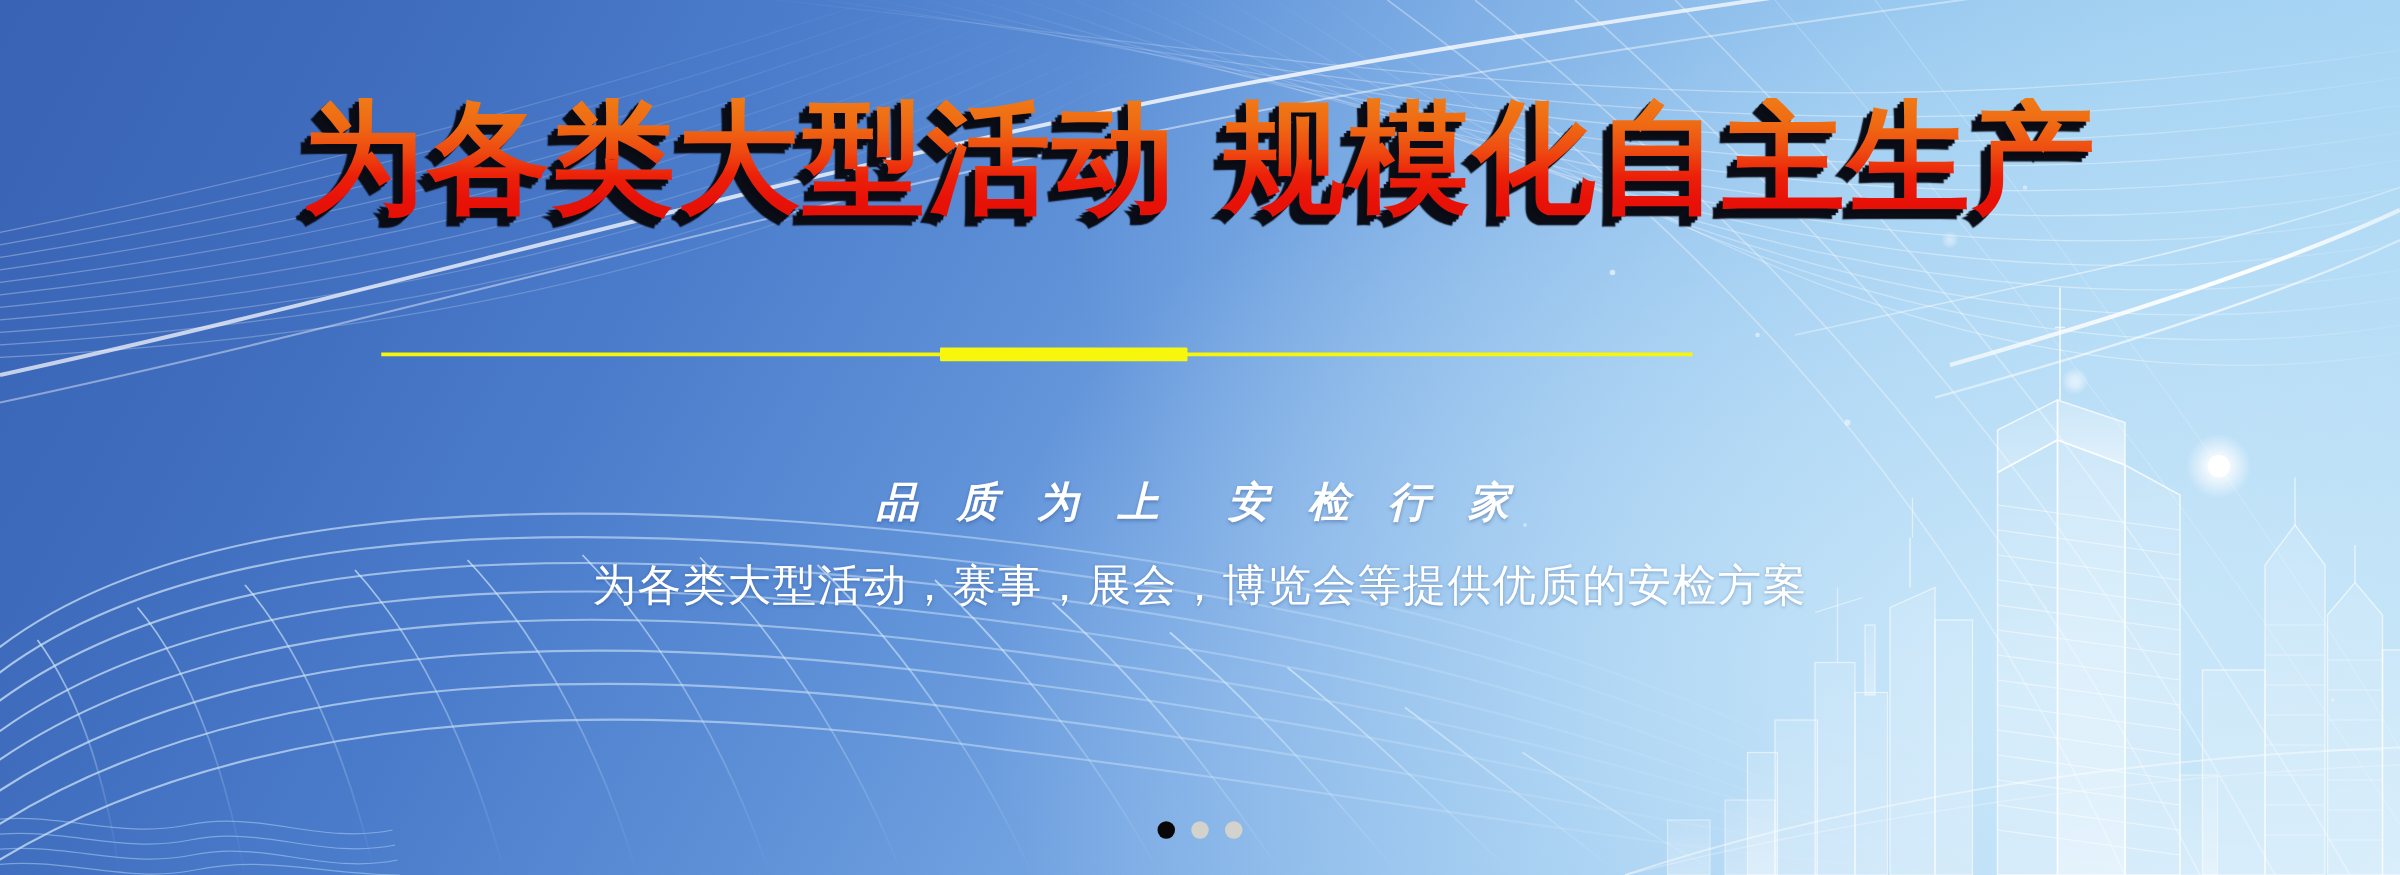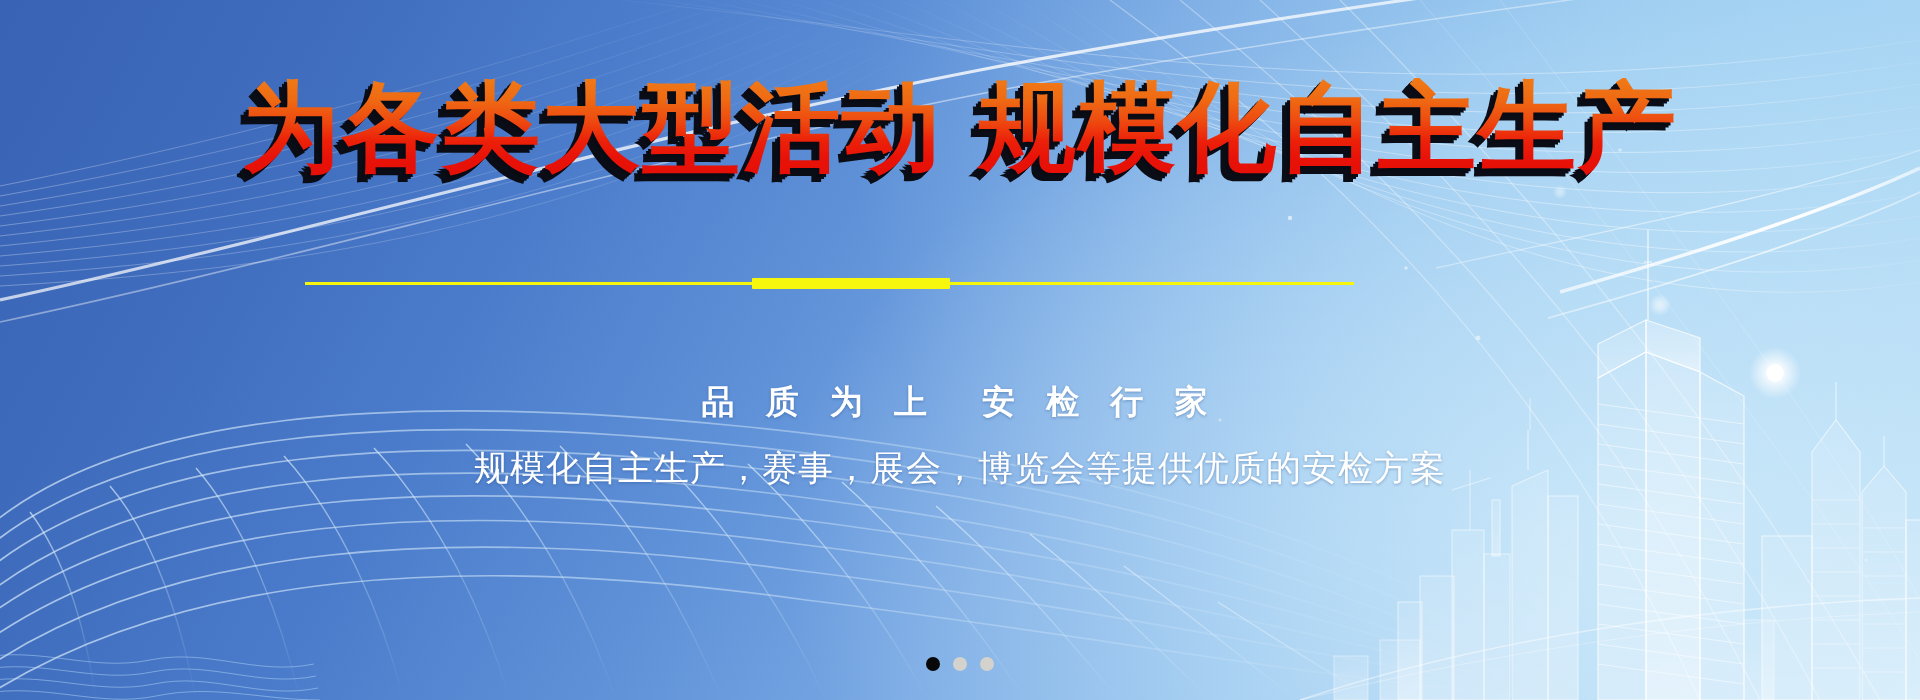--- a/index.html
+++ b/index.html
@@ -103,20 +103,21 @@
     top: 380px;
     left: 0;
     width: 100%;
     text-align: center;
     color: #ffffff;
     font-size: 33px;
     font-weight: 700;
     letter-spacing: 11px;
     white-space: pre;
     text-shadow: 0 1px 3px rgba(22,55,110,0.35);
+    font-style: italic;
   }
 
   .subtitle-sub {
     position: absolute;
     top: 445px;
     left: 0;
     width: 100%;
     text-align: center;
     color: #ffffff;
     font-size: 35px;
@@ -403,21 +404,21 @@
 
     <div class="headline">为各类大型活动 规模化自主生产</div>
 
     <div class="divider">
       <span class="thin"></span>
       <span class="thick"></span>
     </div>
 
     <div class="subtitle-main">品 质 为 上　安 检 行 家</div>
 
-    <div class="subtitle-sub">规模化自主生产，赛事，展会，博览会等提供优质的安检方案</div>
+    <div class="subtitle-sub">为各类大型活动，赛事，展会，博览会等提供优质的安检方案</div>
 
     <div class="dots">
       <span class="dot active"></span>
       <span class="dot"></span>
       <span class="dot"></span>
     </div>
 
   </div>
 </div>
 

